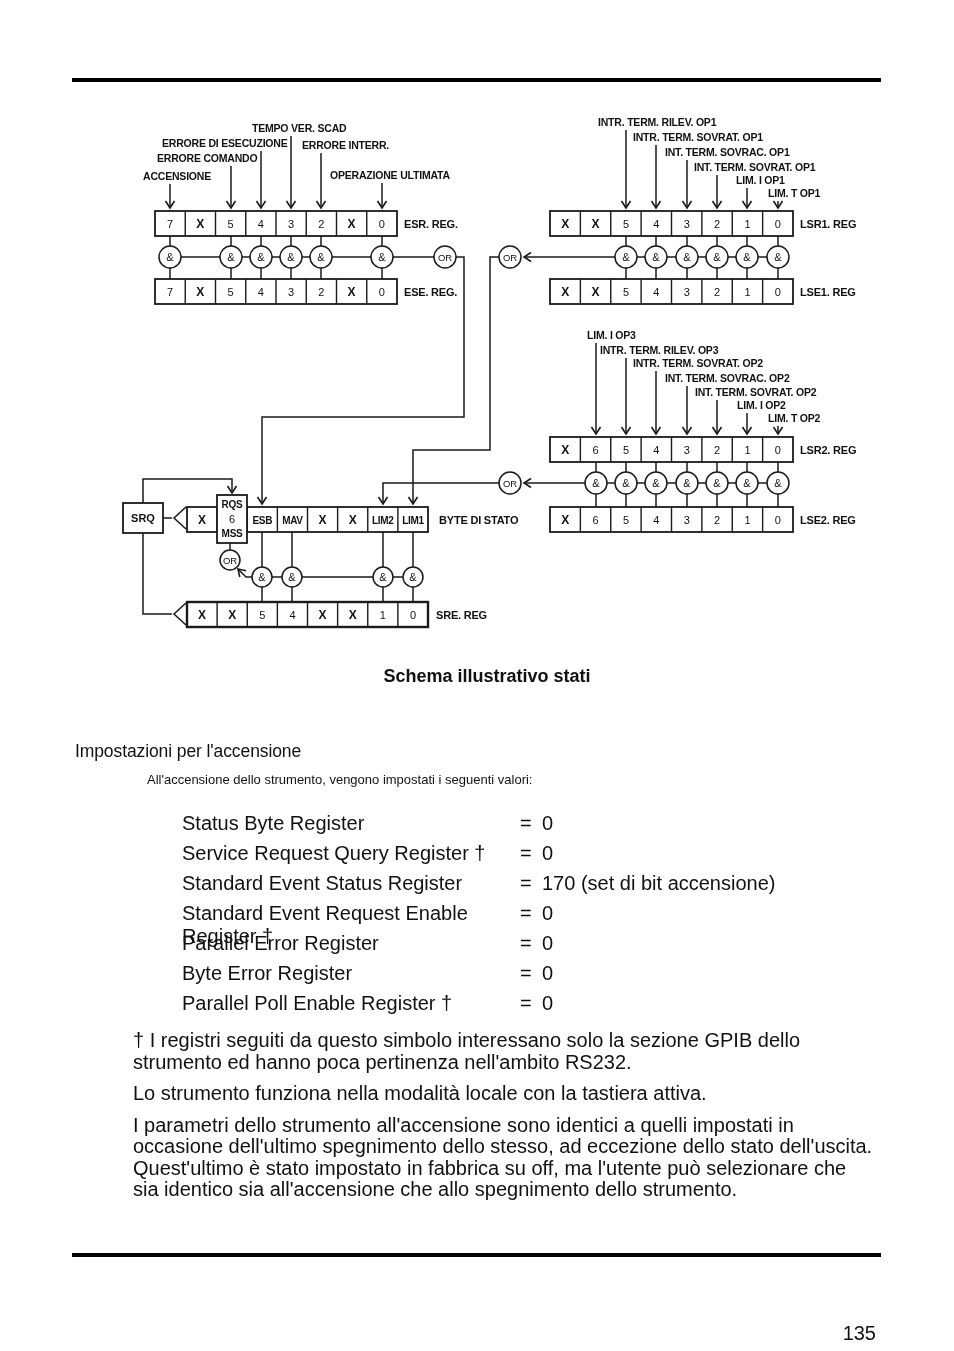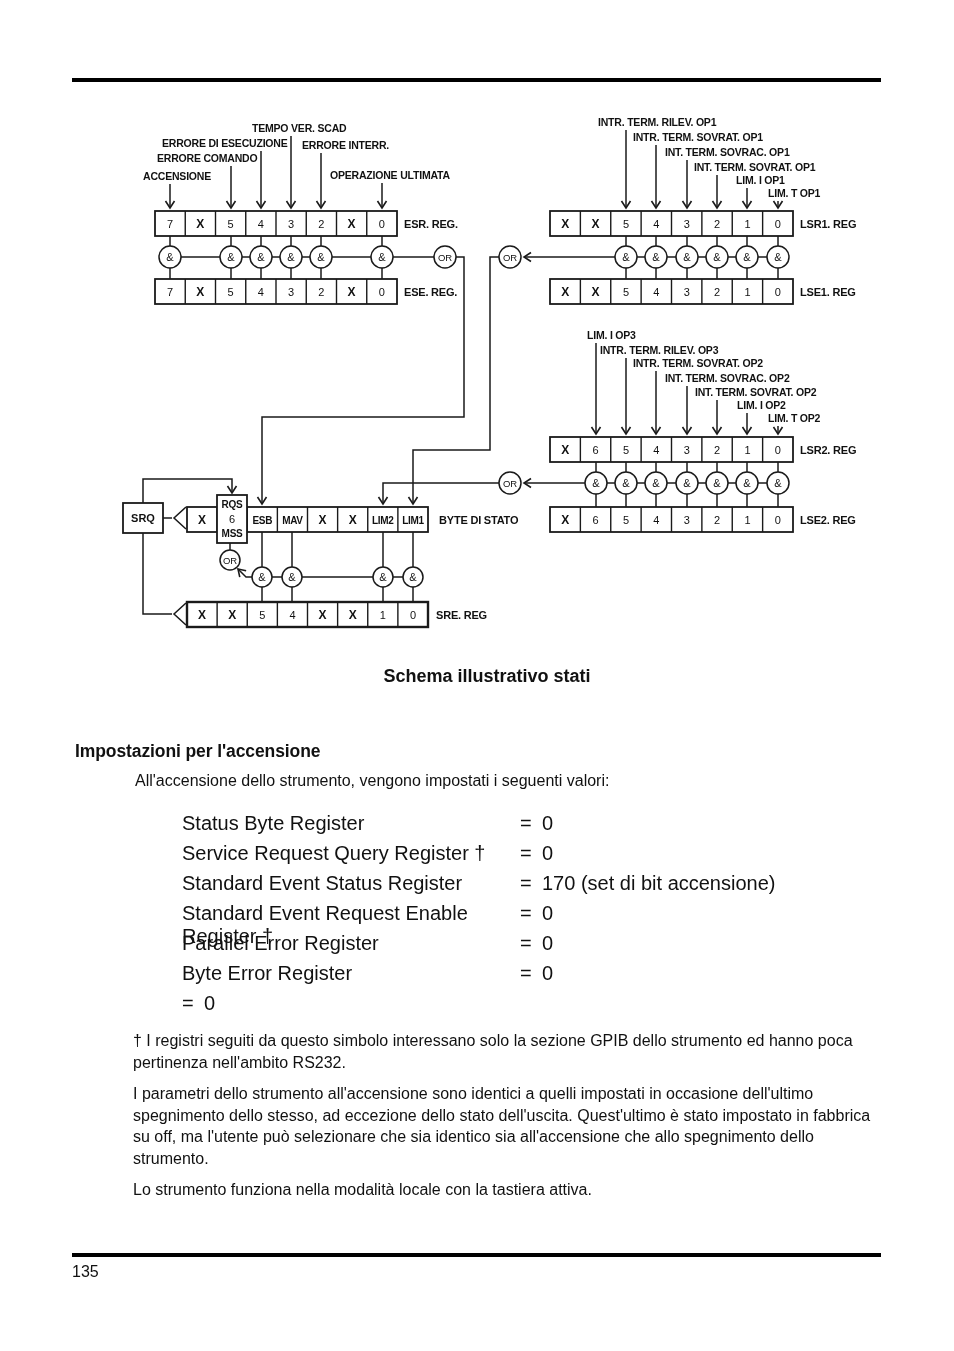--- a/index.html
+++ b/index.html
@@ -2,30 +2,30 @@
 <html><head>
 <meta charset="utf-8">
 <style>
 *{margin:0;padding:0;box-sizing:border-box}
 html,body{background:#fff}
 body{font-family:"Liberation Sans",sans-serif;color:#111}
 .page{position:relative;width:954px;height:1351px;background:#fff;overflow:hidden}
 .rule{position:absolute;left:72px;width:809px;height:4px;background:#000}
 #diagram-svg{position:absolute;left:0;top:0;width:954px;height:1351px}
 .caption{position:absolute;left:10px;top:666px;width:954px;text-align:center;font-size:18px;font-weight:bold}
-.heading{position:absolute;left:75px;top:741px;font-size:17.5px;font-weight:bold;letter-spacing:-.1px}
-.intro{position:absolute;left:135px;top:772px;font-size:16px}
+.heading{position:absolute;left:75px;top:741px;font-size:17.5px;font-weight:normal;letter-spacing:-.1px}
+.intro{position:absolute;left:147px;top:772px;font-size:13px}
 .settings{position:absolute;left:182px;top:812px}
 .srow{display:flex;height:30px;font-size:20px}
 .sname{width:338px}
 .seq{width:14px}
 .sval{margin-left:8px}
-.paras{position:absolute;left:133px;top:1030px;width:742px;font-size:16px;line-height:21.5px}
+.paras{position:absolute;left:133px;top:1030px;width:742px;font-size:20px;line-height:21.5px}
 .paras p{margin-bottom:10px}
-.pagenum{position:absolute;left:72px;top:1263px;width:804px;text-align:left;font-size:16px}
+.pagenum{position:absolute;left:72px;top:1322px;width:804px;text-align:right;font-size:20px}
 svg text{fill:#111;font-family:"Liberation Sans",sans-serif}
 .dlabel{font-size:10.5px;font-weight:700;letter-spacing:-.2px}
 .dname{font-size:11px;font-weight:700;letter-spacing:-.2px}
 .dcell{font-size:11px;text-anchor:middle}
 .dcellb{font-size:12px;font-weight:700;text-anchor:middle}
 .dcells{font-size:10px;font-weight:700;text-anchor:middle;letter-spacing:-.3px}
 .dsrq{font-size:11px;font-weight:700;text-anchor:middle}
 .dgate{font-size:11px;text-anchor:middle}
 .dor{font-size:9.5px;text-anchor:middle}
 </style>
@@ -340,25 +340,26 @@
         <span class="sname">Parallel Error Register</span>
         <span class="seq">=</span>
         <span class="sval">0</span>
       </div>
       <div class="srow">
         <span class="sname">Byte Error Register</span>
         <span class="seq">=</span>
         <span class="sval">0</span>
       </div>
       <div class="srow">
+        <span class="sname">Parallel Poll Enable Register †</span>
         <span class="seq">=</span>
         <span class="sval">0</span>
       </div>
     </div>
   <div class="paras">
       <p>† I registri seguiti da questo simbolo interessano solo la sezione GPIB dello strumento ed hanno poca pertinenza nell'ambito RS232.</p>
+      <p>Lo strumento funziona nella modalità locale con la tastiera attiva.</p>
       <p>I parametri dello strumento all'accensione sono identici a quelli impostati in occasione dell'ultimo spegnimento dello stesso, ad eccezione dello stato dell'uscita. Quest'ultimo è stato impostato in fabbrica su off, ma l'utente può selezionare che sia identico sia all'accensione che allo spegnimento dello strumento.</p>
-      <p>Lo strumento funziona nella modalità locale con la tastiera attiva.</p>
     </div>
 
   <div class="rule" style="top:1253px"></div>
   <div class="pagenum">135</div>
 </div>
 
 </body></html>

